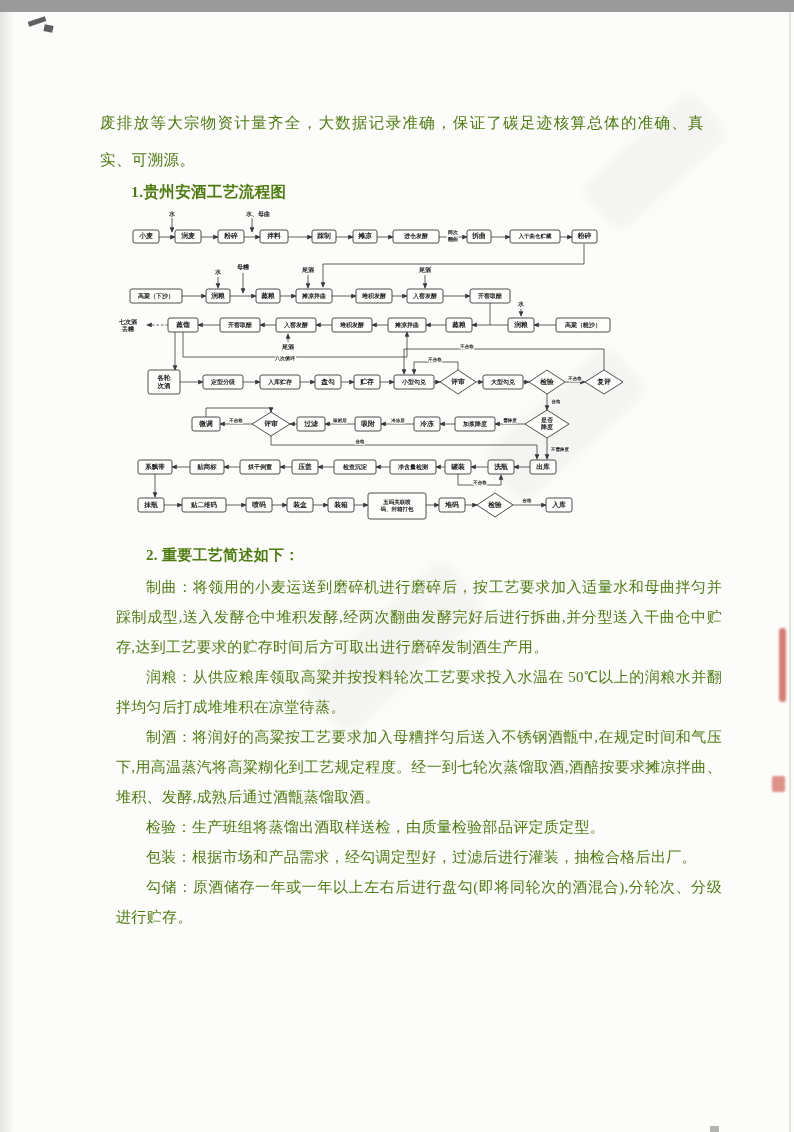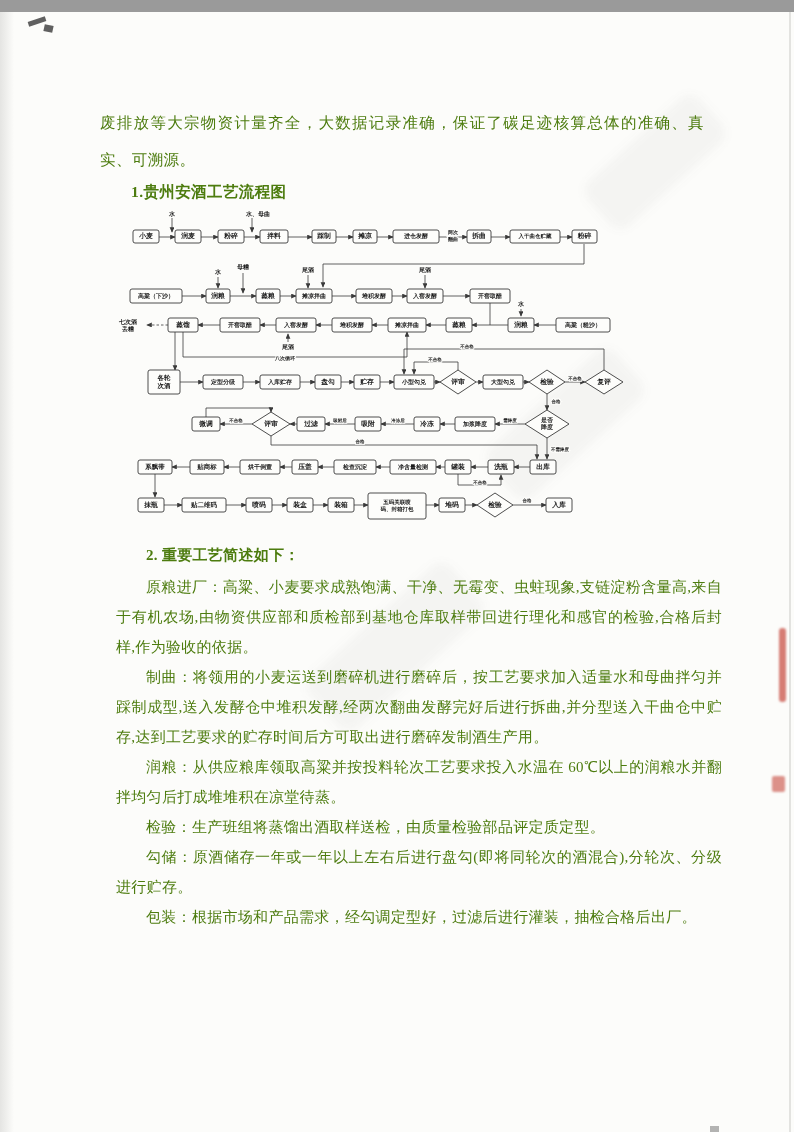--- a/index.html
+++ b/index.html
@@ -405,21 +405,21 @@
           <text x="33" y="125.6" font-size="6" fill="#1c1c1c" font-weight="600" text-anchor="middle" dominant-baseline="middle" stroke="#fcfcfa" stroke-width="2" paint-order="stroke">丢糟</text>
           <text x="426" y="100" font-size="6" fill="#1c1c1c" font-weight="600" text-anchor="middle" dominant-baseline="middle" stroke="#fcfcfa" stroke-width="2" paint-order="stroke">水</text>
           <text x="193" y="143" font-size="6" fill="#1c1c1c" font-weight="600" text-anchor="middle" dominant-baseline="middle" stroke="#fcfcfa" stroke-width="2" paint-order="stroke">尾酒</text>
         </g>
     </svg>
   </div>
 
   <div class="lower">
     <p class="h2">2. 重要工艺简述如下：</p>
     <div>
-        <p>原粮进厂：高粱、小麦要求成熟饱满、干净、无霉变、虫蛀现象,支链淀粉含量高,来自于有机农场,由物资供应部和质检部到基地仓库取样带回进行理化和感官的检验,合格后封样,作为验收的依据。</p>
         <p>制曲：将领用的小麦运送到磨碎机进行磨碎后，按工艺要求加入适量水和母曲拌匀并踩制成型,送入发酵仓中堆积发酵,经两次翻曲发酵完好后进行拆曲,并分型送入干曲仓中贮存,达到工艺要求的贮存时间后方可取出进行磨碎发制酒生产用。</p>
-        <p>润粮：从供应粮库领取高粱并按投料轮次工艺要求投入水温在 60℃以上的润粮水并翻拌均匀后打成堆堆积在凉堂待蒸。</p>
+        <p>润粮：从供应粮库领取高粱并按投料轮次工艺要求投入水温在 50℃以上的润粮水并翻拌均匀后打成堆堆积在凉堂待蒸。</p>
+        <p>制酒：将润好的高粱按工艺要求加入母糟拌匀后送入不锈钢酒甑中,在规定时间和气压下,用高温蒸汽将高粱糊化到工艺规定程度。经一到七轮次蒸馏取酒,酒醅按要求摊凉拌曲、堆积、发酵,成熟后通过酒甑蒸馏取酒。</p>
         <p>检验：生产班组将蒸馏出酒取样送检，由质量检验部品评定质定型。</p>
+        <p>包装：根据市场和产品需求，经勾调定型好，过滤后进行灌装，抽检合格后出厂。</p>
         <p>勾储：原酒储存一年或一年以上左右后进行盘勾(即将同轮次的酒混合),分轮次、分级进行贮存。</p>
-        <p>包装：根据市场和产品需求，经勾调定型好，过滤后进行灌装，抽检合格后出厂。</p>
       </div>
   </div>
 </div>
 
 </body></html>

